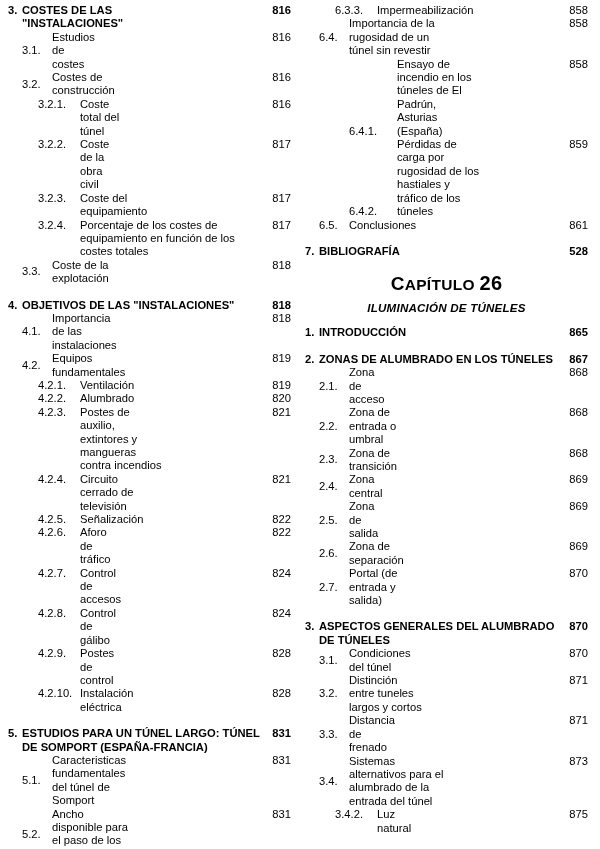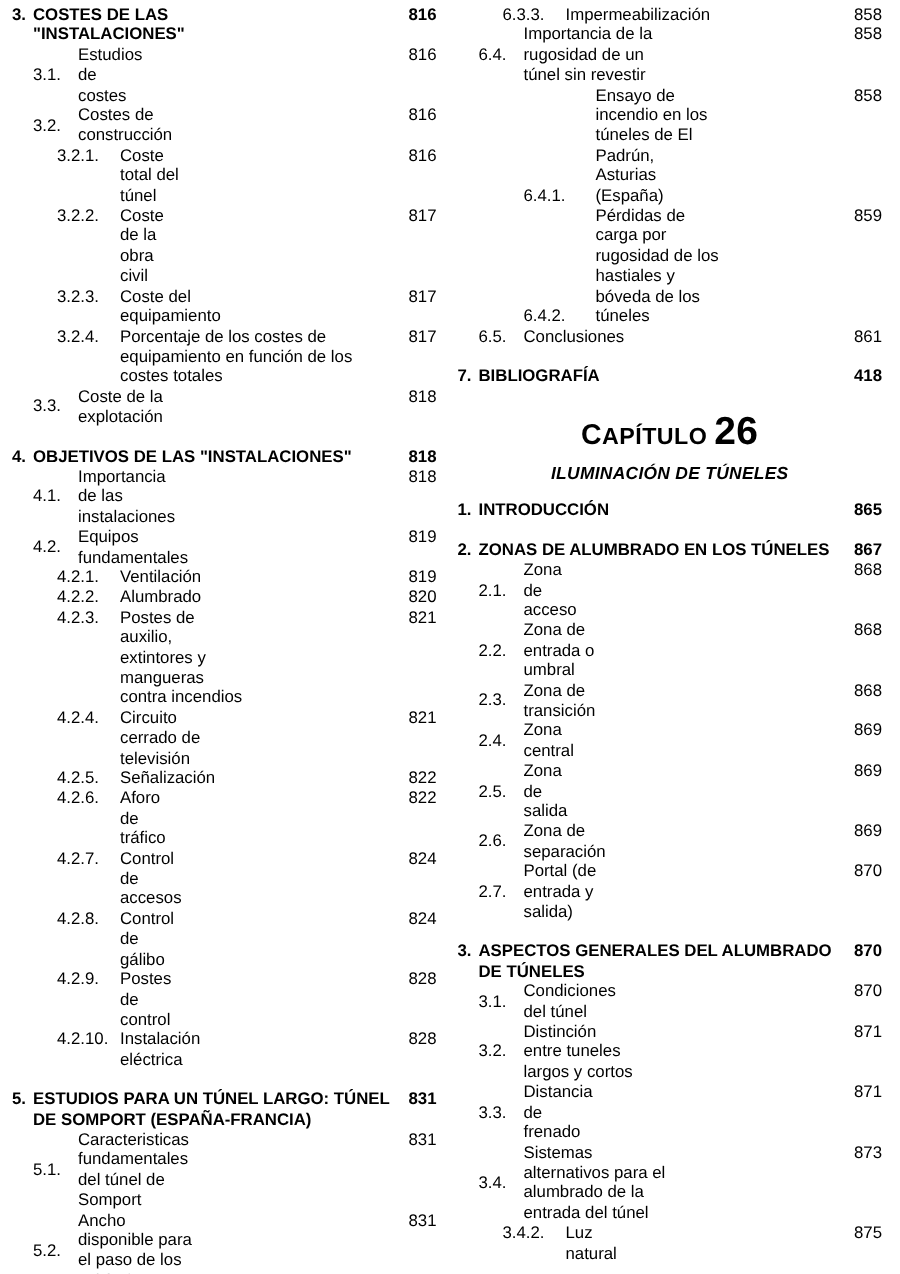--- a/index.html
+++ b/index.html
@@ -89,21 +89,21 @@
   .chap {
     text-align: center;
     margin: 14px 0 12px 0;
   }
   .chap-line1 {
     font-weight: bold;
     font-size: 15.5px;
     letter-spacing: 0.3px;
   }
   .chap-line1 .big {
-    font-size: 26px;
+    font-size: 20px;
   }
   .chap-line1 .caps {
     font-size: 19px;
   }
   .chap-line2 {
     font-weight: bold;
     font-size: 11.6px;
     margin-top: 6px;
     letter-spacing: 0.2px;
     font-style: italic;
@@ -336,40 +336,40 @@
             <span class="num">6.4.1.</span>
             <span class="txtwrap">
               <span class="txt">Ensayo de incendio en los túneles de El Padrún, Asturias (España)</span>
               <span class="leader">................................................................................</span>
               <span class="page-no">858</span>
             </span>
           </div>
           <div class="entry lvl4">
             <span class="num">6.4.2.</span>
             <span class="txtwrap">
-              <span class="txt">Pérdidas de carga por rugosidad de los hastiales y bóveda de los túneles</span>
+              <span class="txt">Pérdidas de carga por rugosidad de los hastiales y tráfico de los túneles</span>
               <span class="leader">................................................................................</span>
               <span class="page-no">859</span>
             </span>
           </div>
           <div class="entry lvl2">
             <span class="num">6.5.</span>
             <span class="txtwrap">
               <span class="txt">Conclusiones</span>
               <span class="leader">................................................................................</span>
               <span class="page-no">861</span>
             </span>
           </div>
           <div class="sp-6"></div>
           <div class="entry lvl1">
             <span class="num">7.</span>
             <span class="txtwrap">
               <span class="txt">BIBLIOGRAFÍA</span>
               <span class="leader">................................................................................</span>
-              <span class="page-no">418</span>
+              <span class="page-no">528</span>
             </span>
           </div>
         </div>
 
       <div class="chap">
         <div class="chap-line1">
           <span class="caps">C</span><span>APÍTULO</span>
           <span class="big">26</span>
         </div>
         <div class="chap-line2">ILUMINACIÓN DE TÚNELES</div>

